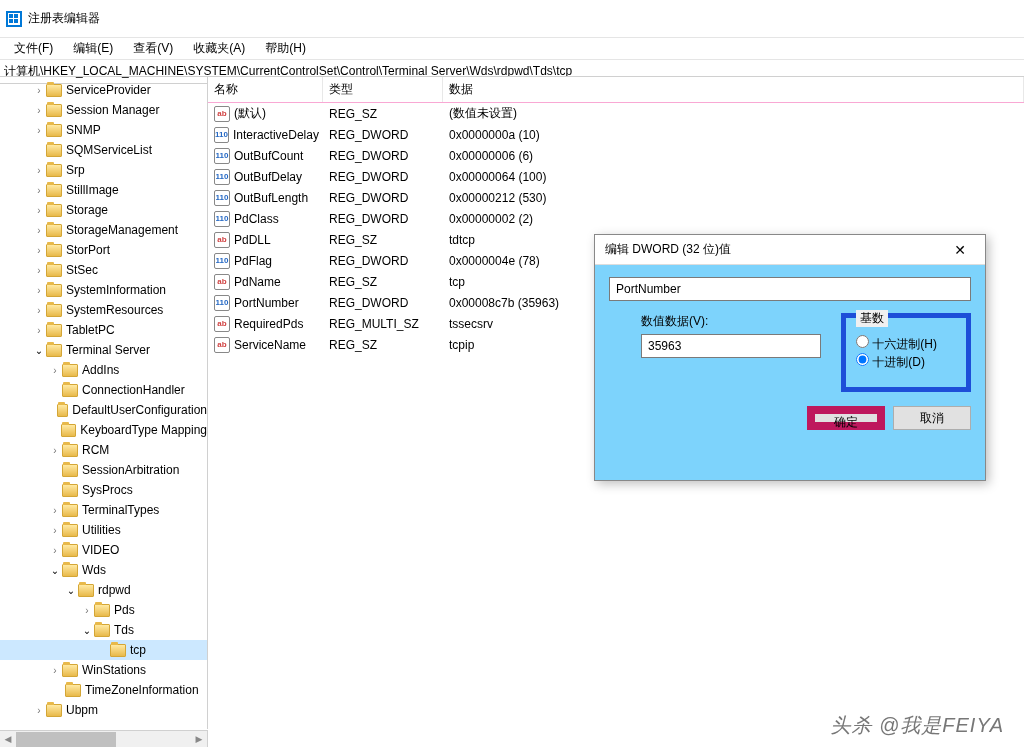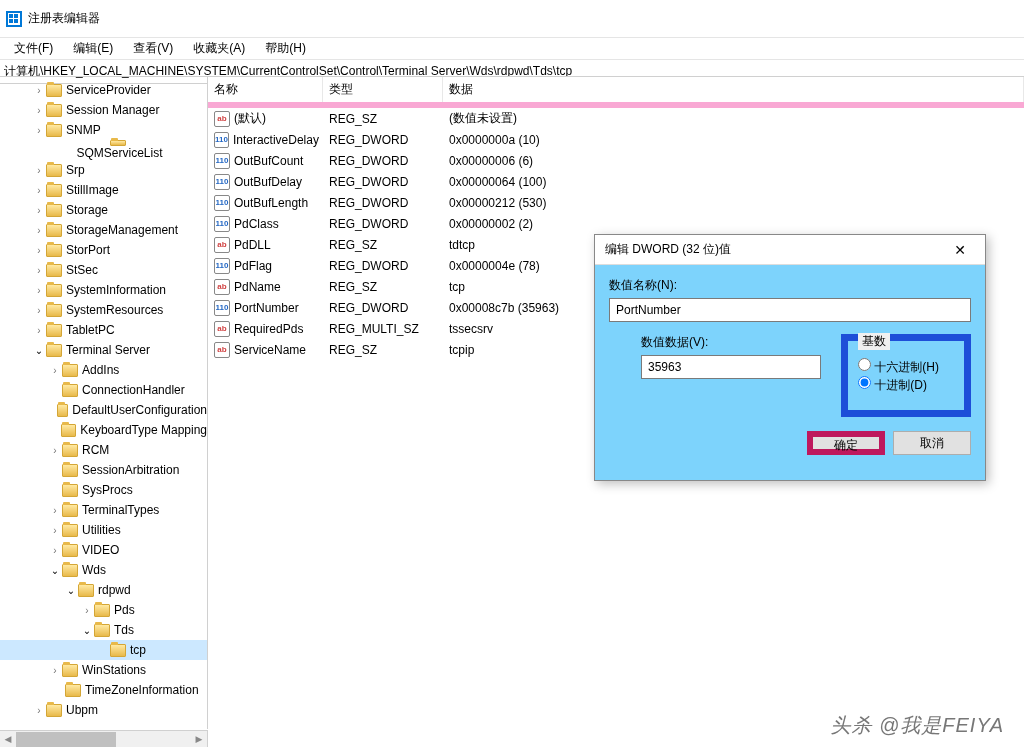--- a/index.html
+++ b/index.html
@@ -25,21 +25,21 @@
 
 .tree-item { display: flex; align-items: center; height: 20px; white-space: nowrap; cursor: default; }
 .tree-item.selected { background: #cce8ff; }
 .tree-item .arrow { width: 14px; text-align: center; color: #777; font-size: 10px; }
 .tree-item .arrow.open { color: #000; }
 .tree-item .folder { width: 16px; height: 13px; background: linear-gradient(#ffe9a2, #e8b94a); border: 1px solid #d4a636; border-radius: 1px; margin-right: 4px; position: relative; }
 .tree-item .folder::before { content: ""; position: absolute; top: -3px; left: 0; width: 7px; height: 3px; background: #e8b94a; border-radius: 1px 1px 0 0; }
 .tree-item .label { }
 
 .list { flex: 1; overflow: auto; }
-.list-header { display: flex; border-bottom: 6px solid #f9a8d4; position: sticky; top: 0; background: #fff; }
+.list-header { display: flex; border-bottom: 1px solid #f9a8d4; position: sticky; top: 0; background: #fff; }
 .list-header .col { padding: 4px 6px; border-right: 1px solid #e8e8e8; }
 .list-row { display: flex; align-items: center; height: 21px; cursor: default; }
 .list-row .col { padding: 0 6px; overflow: hidden; white-space: nowrap; }
 .col.c1 { width: 115px; display: flex; align-items: center; }
 .col.c2 { width: 120px; }
 .col.c3 { flex: 1; }
 
 .val-icon { width: 16px; height: 16px; margin-right: 4px; border: 1px solid #888; border-radius: 2px; display: inline-flex; align-items: center; justify-content: center; font-size: 8px; font-weight: bold; }
 .val-icon.sz { background: #fff; color: #d04343; }
 .val-icon.dw { background: #fff; color: #2568c4; }
@@ -47,26 +47,26 @@
 .dialog { position: absolute; left: 594px; top: 234px; width: 392px; height: 247px; background: #7dd3fc; border: 1px solid #888; box-shadow: 3px 3px 10px rgba(0,0,0,0.25); }
 .dialog-title { height: 30px; background: #fff; display: flex; align-items: center; padding: 0 10px; border-bottom: 1px solid #ddd; }
 .dialog-title .txt { flex: 1; }
 .dialog-title .close { width: 30px; text-align: center; font-size: 14px; cursor: default; }
 .dialog-body { padding: 12px 14px 0 14px; }
 .dialog-body .lbl { display: block; margin-bottom: 4px; }
 .dialog-body input[type=text] { width: 100%; height: 24px; padding: 0 6px; border: 1px solid #7a7a7a; background: #fff; margin-bottom: 12px; }
 .dialog-body input[readonly] { background: #fff; }
 .dialog-row { display: flex; gap: 20px; }
 .dialog-row .left { flex: 1; margin-left: 32px; }
-.fieldset { border: 7px solid #1d4ed8; padding: 6px 18px 10px 10px; min-width: 130px; }
+.fieldset { border: 5px solid #1d4ed8; padding: 6px 18px 10px 10px; min-width: 130px; }
 .fieldset .legend { position: relative; top: -14px; background: #f0f0f0; padding: 0 4px; display: inline-block; }
 .fieldset label { display: block; margin-top: -6px; margin-bottom: 6px; }
 .dialog-btns { display: flex; justify-content: flex-end; gap: 8px; padding: 14px; }
 .dialog-btns button { width: 78px; height: 24px; background: #e1e1e1; border: 1px solid #adadad; cursor: default; }
-.dialog-btns button.primary { border: 6px solid #be185d; }
+.dialog-btns button.primary { border: 8px solid #be185d; }
 
 .watermark { position: absolute; right: 20px; bottom: 8px; font-size: 20px; color: #777; font-weight: 500; letter-spacing: 1px; font-style: italic; }
 
 .bottom-scrollbar { position: absolute; left: 0; bottom: 0; height: 17px; background: #f0f0f0; border-top: 1px solid #d0d0d0; display: flex; }
 .bottom-scrollbar .seg1 { width: 208px; border-right: 1px solid #d0d0d0; display: flex; align-items: center; }
 .bottom-scrollbar .seg2 { flex: 1; }
 .bottom-scrollbar .sbtn { width: 16px; height: 16px; text-align: center; color: #888; font-size: 9px; line-height: 16px; }
 .bottom-scrollbar .thumb { width: 100px; height: 15px; background: #c0c0c0; }
 </style>
 </head>
@@ -99,21 +99,21 @@
       <div class="tree-item" style="padding-left: 32px;">
         <span class="arrow">›</span>
         <span class="folder"></span>
         <span class="label">Session Manager</span>
       </div>
       <div class="tree-item" style="padding-left: 32px;">
         <span class="arrow">›</span>
         <span class="folder"></span>
         <span class="label">SNMP</span>
       </div>
-      <div class="tree-item" style="padding-left: 32px; flex-direction: column;">
+      <div class="tree-item" style="padding-left: 32px;">
         <span class="arrow"></span>
         <span class="folder"></span>
         <span class="label">SQMServiceList</span>
       </div>
       <div class="tree-item" style="padding-left: 32px;">
         <span class="arrow">›</span>
         <span class="folder"></span>
         <span class="label">Srp</span>
       </div>
       <div class="tree-item" style="padding-left: 32px;">
@@ -368,21 +368,20 @@
   </div>
   <div class="seg2"></div>
 </div>
 
 <div class="dialog">
   <div class="dialog-title">
     <div class="txt">编辑 DWORD (32 位)值</div>
     <div class="close">✕</div>
   </div>
   <div class="dialog-body">
-    <span class="lbl">数值名称(N):</span>
     <input type="text" readonly="" value="PortNumber" style="">
     <div class="dialog-row">
       <div class="left">
         <span class="lbl">数值数据(V):</span>
         <input type="text" value="35963" style="">
       </div>
       <div class="fieldset">
         <span class="legend">基数</span>
         <label><input type="radio" name="base" style=""> <span>十六进制(H)</span></label>
         <label><input type="radio" name="base" checked="" style=""> <span>十进制(D)</span></label>

